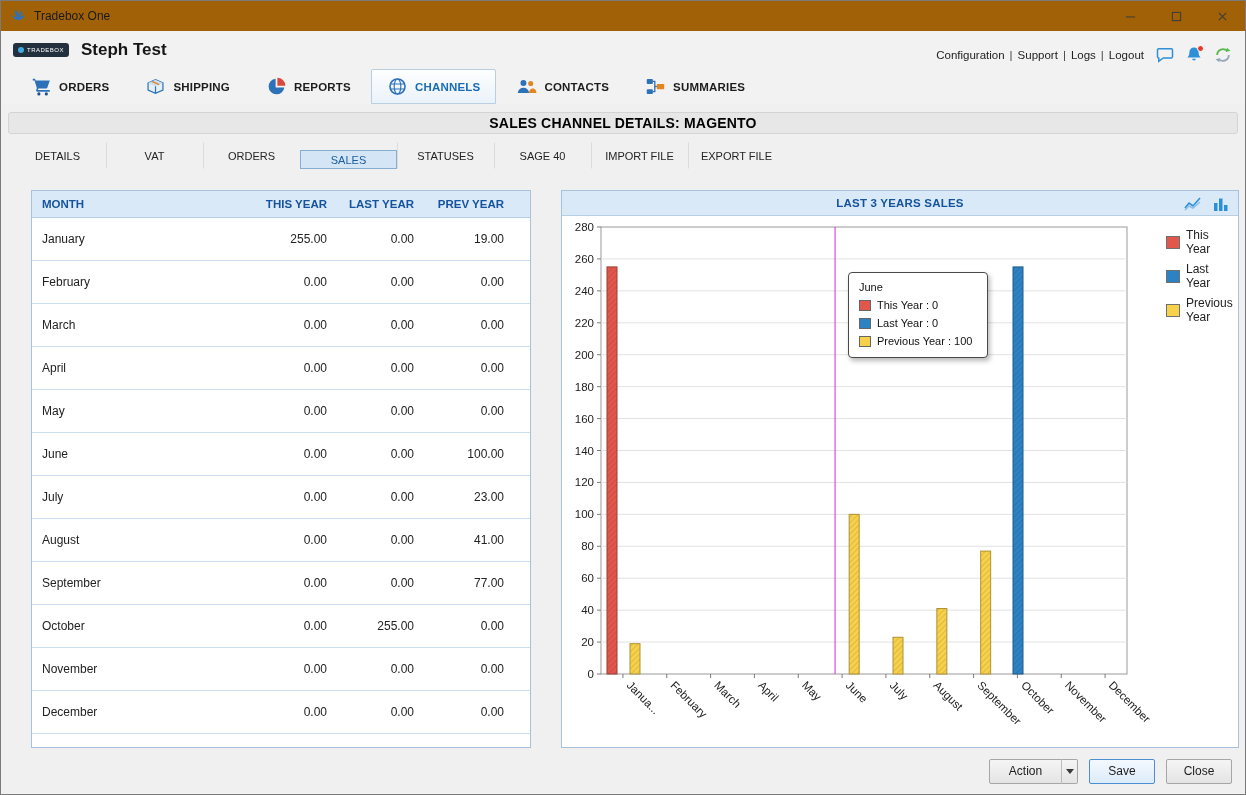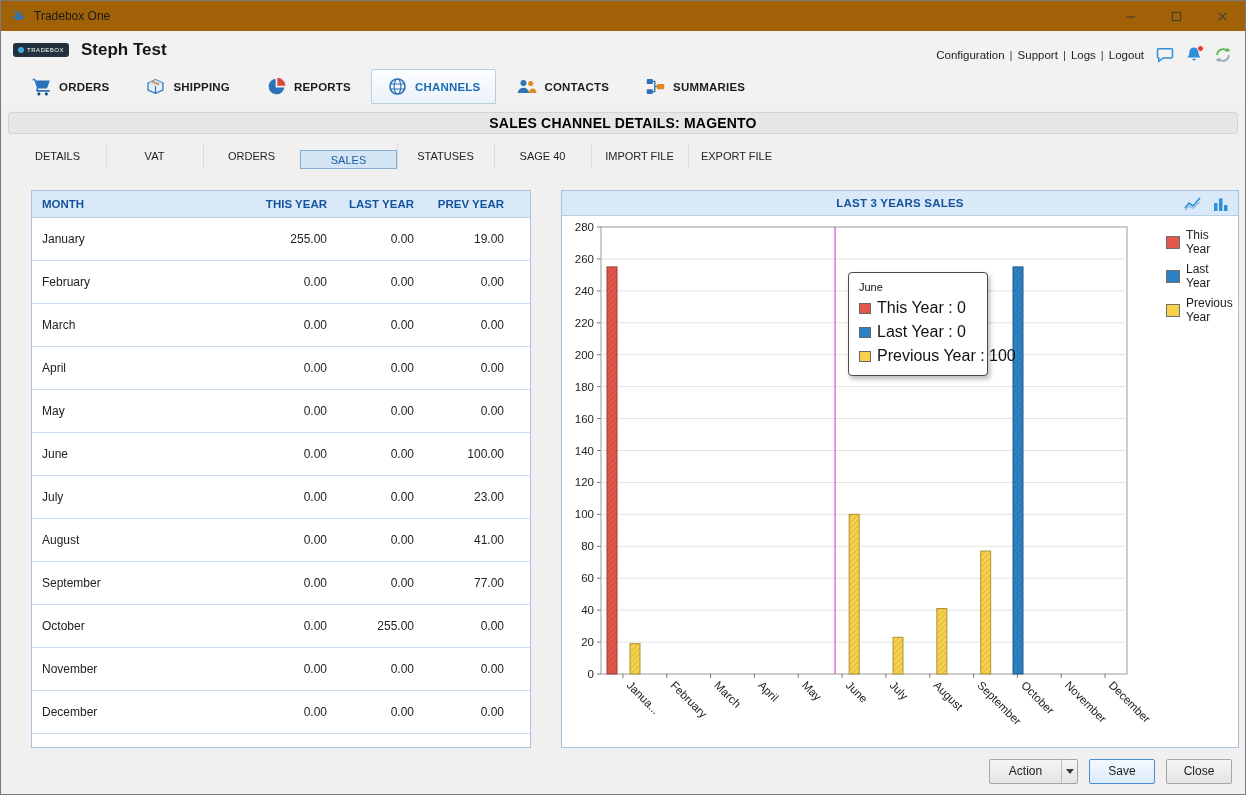--- a/index.html
+++ b/index.html
@@ -75,21 +75,21 @@
   .legend { flex:1; padding:12px 4px 0 4px; display:flex; flex-direction:column; gap:6px; }
   .legend-item { display:flex; align-items:center; gap:6px; }
   .legend-item .sw { width:14px; height:13px; border:1px solid #707070; flex:0 0 auto; }
   .legend-item .lg-label { font-size:12px; color:#222; }
 
   
   .tooltip { position:absolute; left:286px; top:56px; width:140px; background:#fff; border:1px solid #4a4a4a; border-radius:4px; box-shadow:2px 3px 5px rgba(0,0,0,.28); padding:8px 10px 10px 10px; }
   .tt-title { font-size:11px; color:#111; margin-bottom:3px; }
   .tt-item { display:flex; align-items:center; gap:6px; margin-top:6px; }
   .tt-sw { width:12px; height:11px; border:1px solid #666; flex:0 0 auto; }
-  .tt-label { font-size:16px; color:#111; white-space:nowrap; }
+  .tt-label { font-size:11px; color:#111; white-space:nowrap; }
 
   
   .footer { flex:1; display:flex; align-items:center; justify-content:flex-end; gap:11px; padding:0 13px; }
   .btn { height:25px; min-width:66px; background:linear-gradient(#f5f5f5,#e4e4e4); border:1px solid #a6a6a6; border-radius:2px; font-size:12px; color:#1d1d1d; font-family:"Liberation Sans",sans-serif; cursor:pointer; }
   .action-group { display:flex; }
   .action-main { min-width:73px; border-radius:2px 0 0 2px; }
   .action-arrow { width:17px; min-width:17px; border-left:1px solid #bdbdbd; margin-left:-1px; border-radius:0 2px 2px 0; display:flex; align-items:center; justify-content:center; }
   .tri { width:0; height:0; border-left:4px solid transparent; border-right:4px solid transparent; border-top:5px solid #3a3a3a; display:inline-block; }
   .btn.save { border:1px solid #4a8fd1; background:linear-gradient(#f4f9ff,#ddeBFa); }
 </style>

